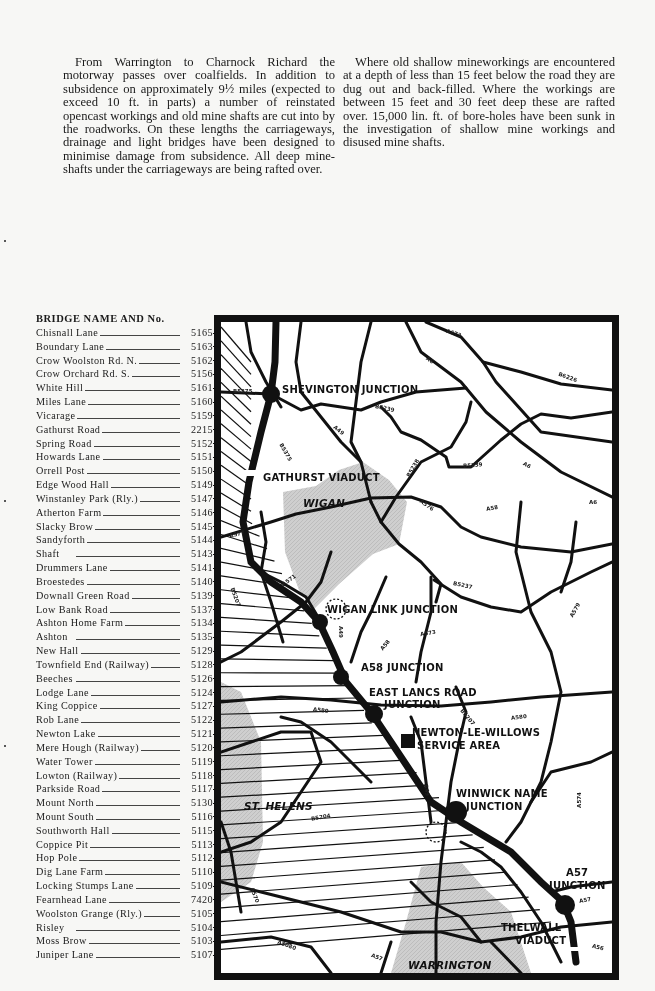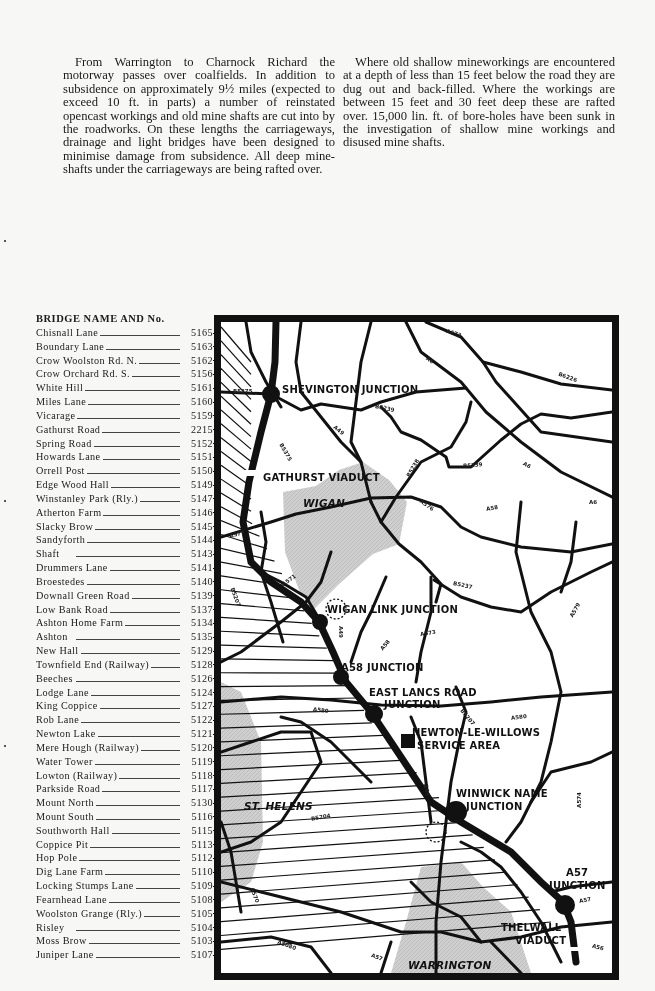--- a/index.html
+++ b/index.html
@@ -317,21 +317,21 @@
       </div>
       <div class="legend-row">
         <span class="name">Locking Stumps Lane</span>
         <span class="dots"></span>
         <span class="num">5109</span>
         <span class="tick"></span>
       </div>
       <div class="legend-row">
         <span class="name">Fearnhead Lane</span>
         <span class="dots"></span>
-        <span class="num">5108</span>
+        <span class="num">7420</span>
         <span class="tick"></span>
       </div>
       <div class="legend-row">
         <span class="name">Woolston Grange (Rly.)</span>
         <span class="dots"></span>
         <span class="num">5105</span>
         <span class="tick"></span>
       </div>
       <div class="legend-row">
         <span class="name">Risley</span>
@@ -467,21 +467,21 @@
       <circle cx="235" cy="490" r="11"></circle>
       <circle cx="344" cy="583" r="10"></circle>
     </g>
     <circle cx="115" cy="287" r="10" fill="none" stroke="#111" stroke-width="1.3" stroke-dasharray="2 2"></circle>
     <circle cx="215" cy="510" r="10" fill="none" stroke="#111" stroke-width="1.3" stroke-dasharray="2 2"></circle>
   </svg>
 
   <div class="lbl" style="left:61px;top:62px">SHEVINGTON JUNCTION</div>
   <div class="lbl" style="left:42px;top:150px">GATHURST VIADUCT</div>
   <div class="lbl" style="left:106px;top:282px">WIGAN LINK JUNCTION</div>
-  <div class="lbl" style="left:120px;top:340px">A58 JUNCTION</div>
+  <div class="lbl" style="left:140px;top:340px">A58 JUNCTION</div>
   <div class="lbl" style="left:148px;top:365px">EAST LANCS ROAD</div>
   <div class="lbl" style="left:163px;top:377px">JUNCTION</div>
   <div class="lbl" style="left:191px;top:405px">NEWTON-LE-WILLOWS</div>
   <div class="lbl" style="left:196px;top:418px">SERVICE AREA</div>
   <div class="lbl" style="left:235px;top:466px">WINWICK NAME</div>
   <div class="lbl" style="left:245px;top:479px">JUNCTION</div>
   <div class="lbl" style="left:345px;top:545px">A57</div>
   <div class="lbl" style="left:328px;top:558px">JUNCTION</div>
   <div class="lbl" style="left:280px;top:600px">THELWALL</div>
   <div class="lbl" style="left:294px;top:613px">VIADUCT</div>

